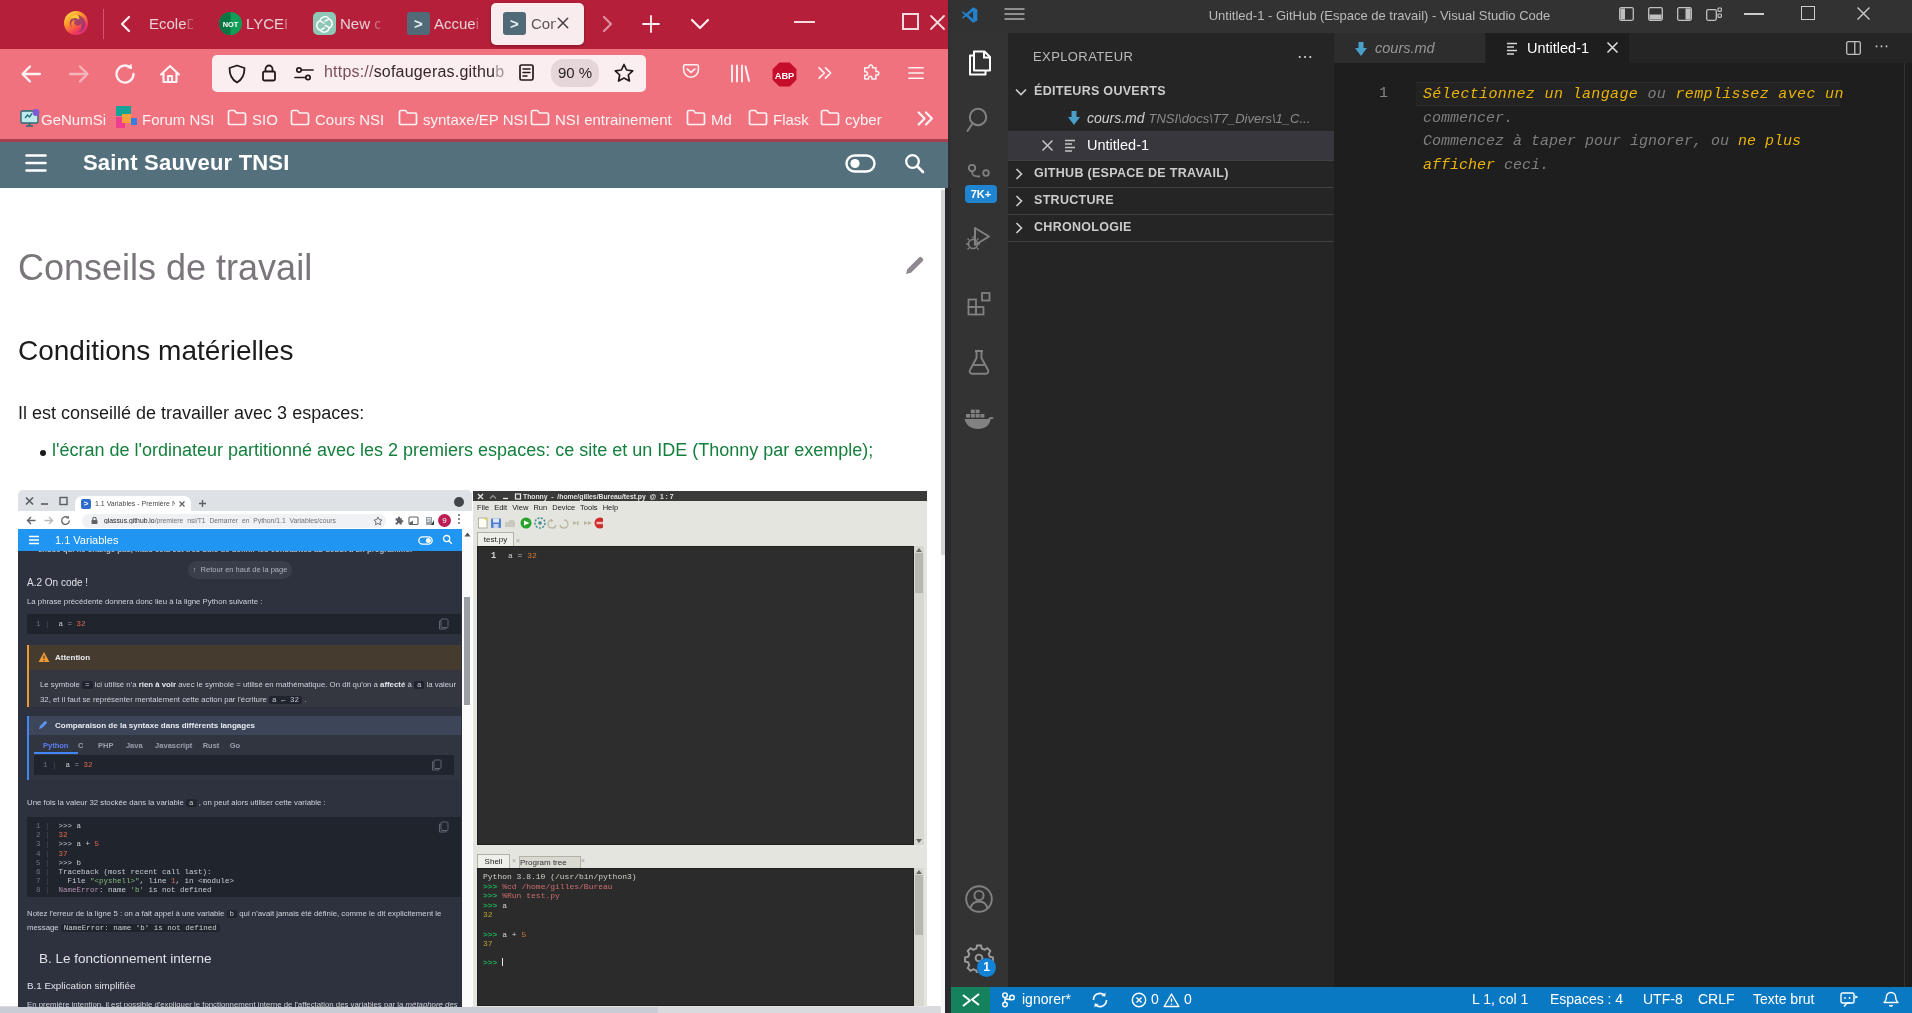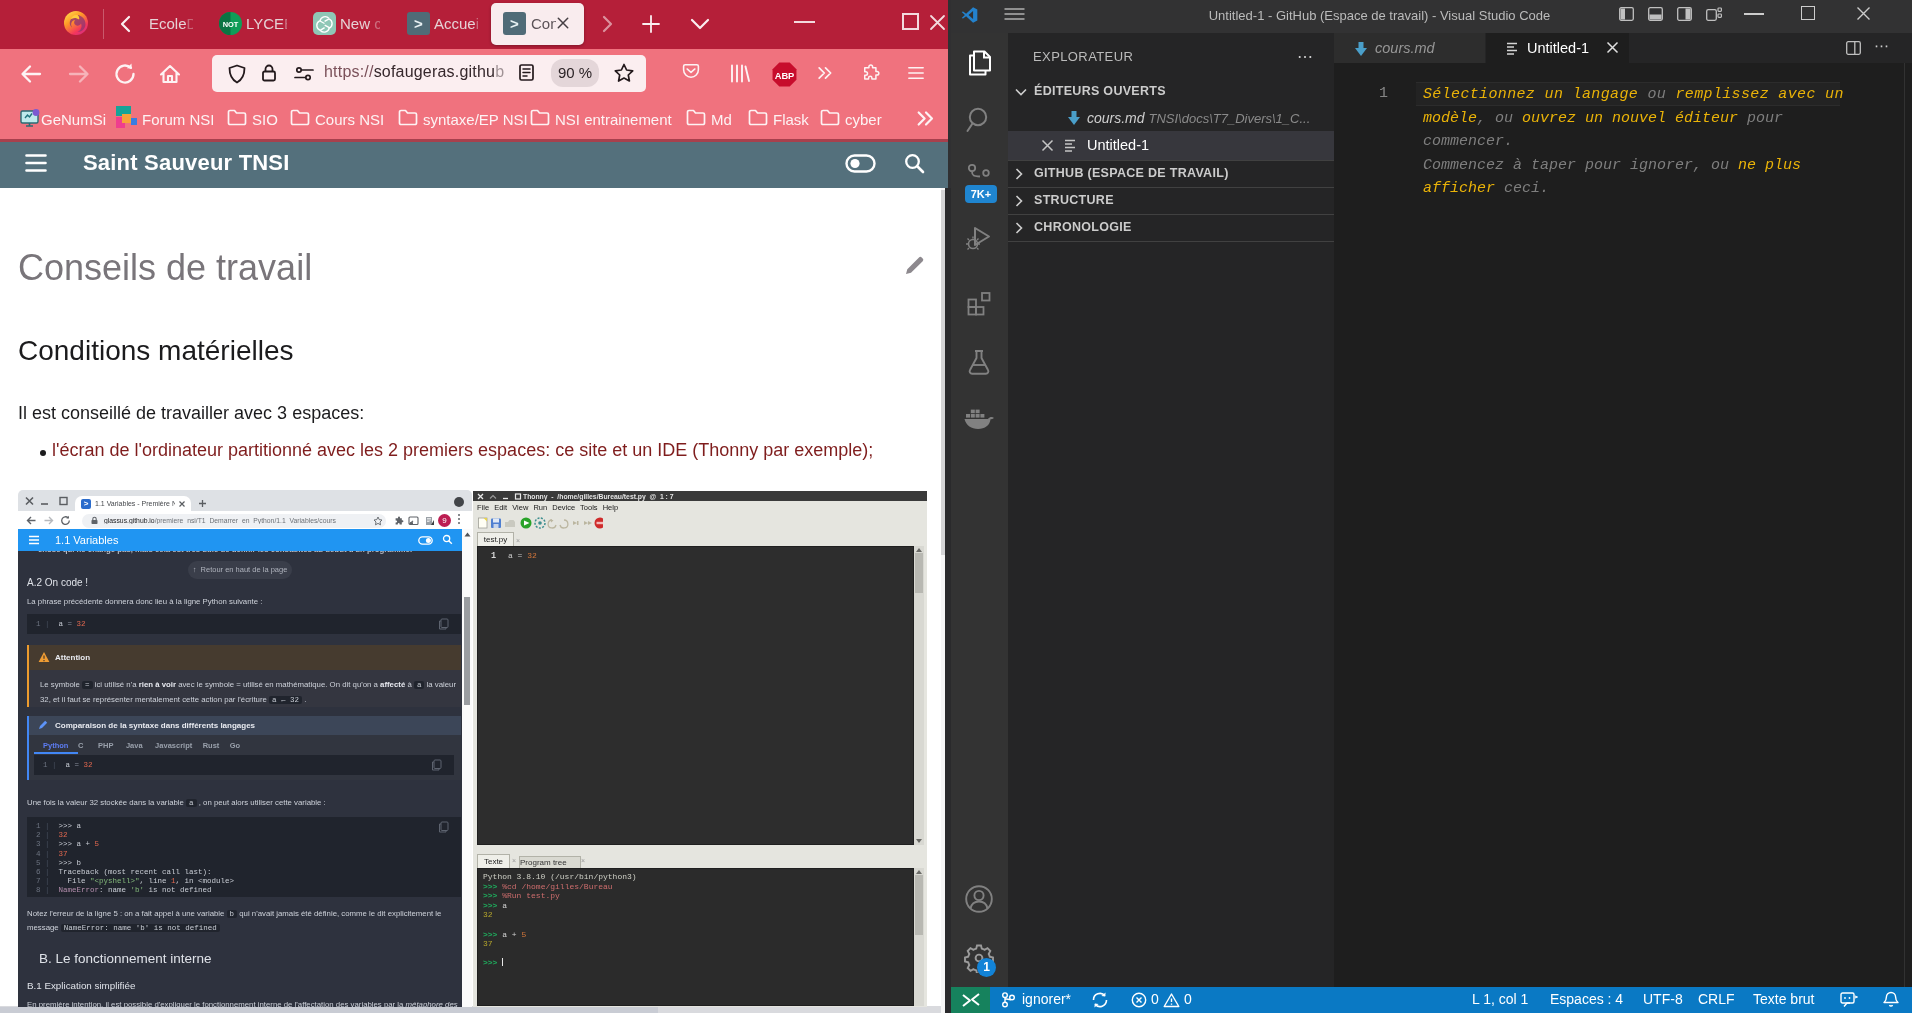--- a/index.html
+++ b/index.html
@@ -229,21 +229,21 @@
         </svg>
     </div>
     <div id="ff-content">
       <div class="abs" style="left:18px;top:59px;font-size:36px;color:#79757a">Conseils de travail</div>
       <svg class="abs" style="left:903px;top:66px" width="23" height="23" viewBox="0 0 23 23">
           <path d="M3 20 L4.3 15.2 L16 3.5 a1.9 1.9 0 0 1 2.7 0 l1 1 a1.9 1.9 0 0 1 0 2.7 L8 18.8 Z" fill="#8d898e"></path>
         </svg>
       <div class="abs" style="left:18px;top:147px;font-size:28px;color:#1b1b1d">Conditions matérielles</div>
       <div class="abs" style="left:18px;top:215px;font-size:18px;color:#1b1b1d">Il est conseillé de travailler avec 3 espaces:</div>
       <div class="abs" style="left:40px;top:262px;width:6px;height:6px;border-radius:50%;background:#1b1b1d"></div>
-      <div class="abs" style="left:52px;top:252px;font-size:18px;color:#7f1d1d">l'écran de l'ordinateur partitionné avec les 2 premiers espaces: ce site et un IDE (Thonny par exemple);</div>
+      <div class="abs" style="left:52px;top:252px;font-size:18px;color:#15803d">l'écran de l'ordinateur partitionné avec les 2 premiers espaces: ce site et un IDE (Thonny par exemple);</div>
 
       <div class="abs" style="left:941px;top:0;width:4px;height:825px;background:#f6f6f6"></div>
       <div class="abs" style="left:941px;top:2px;width:4px;height:365px;background:#d4d4d6"></div>
       <div class="abs" style="left:945px;top:0;width:6px;height:825px;background:#2a2a2c"></div>
 
       <div class="abs" style="left:0;top:818px;width:941px;height:7px;background:#d9dade"></div>
       <div class="abs" style="left:0;top:819px;width:658px;height:6px;background:#c9ccd4"></div>
       <div id="mini-chrome">
 
         <div class="abs" style="left:0;top:0;width:454px;height:21px;background:#dee1e5;border-radius:5px 5px 0 0"></div>
@@ -420,21 +420,21 @@
         </div>
         <div class="abs" style="left:441px;top:55px;width:10px;height:299px;background:#d8d8d2"></div>
         <svg class="abs" style="left:443px;top:57px" width="6" height="4" viewBox="0 0 6 4">
             <path d="M3 0 L6 4 H0 Z" fill="#6a6a66"></path>
           </svg>
         <svg class="abs" style="left:443px;top:348px" width="6" height="4" viewBox="0 0 6 4">
             <path d="M3 4 L6 0 H0 Z" fill="#6a6a66"></path>
           </svg>
         <div class="abs" style="left:442px;top:62px;width:8px;height:40px;background:#b8b8b2"></div>
 
-        <div class="abs" style="left:4px;top:363px;width:33px;height:14px;background:#efefe9;border:1px solid #b2b2a8;border-bottom:none;font-size:8px;color:#222;text-align:center;line-height:14px">Texte</div>
+        <div class="abs" style="left:4px;top:363px;width:33px;height:14px;background:#efefe9;border:1px solid #b2b2a8;border-bottom:none;font-size:8px;color:#222;text-align:center;line-height:14px">Shell</div>
         <div class="abs" style="left:39px;top:366px;font-size:7px;color:#999">×</div>
         <div class="abs" style="left:46px;top:365px;width:62px;height:12px;background:#d9d9d1;border:1px solid #b2b2a8;border-bottom:none;font-size:8px;color:#333;line-height:12px">Program tree</div>
         <div class="abs" style="left:108px;top:366px;font-size:7px;color:#999">×</div>
 
         <div class="abs" style="left:4px;top:377px;width:437px;height:138px;background:#2b2b2b;border:1px solid #1f1f1f;font-family:'Liberation Mono',monospace;font-size:8px;line-height:9.6px;color:#d2d2d2;padding:3px 0 0 5px">
           <div style="color:#cfd0c6">Python 3.8.10 (/usr/bin/python3)</div>
           <div><span style="color:#1fa95c;font-weight:bold">&gt;&gt;&gt;</span> <span style="color:#cd6d6d">%cd /home/gilles/Bureau</span></div>
           <div><span style="color:#1fa95c;font-weight:bold">&gt;&gt;&gt;</span> <span style="color:#cd6d6d">%Run test.py</span></div>
           <div><span style="color:#1fa95c;font-weight:bold">&gt;&gt;&gt;</span> a</div>
           <div style="color:#b3a42c">32</div>
@@ -608,21 +608,20 @@
           <path d="M8.8 1 V13" stroke="#c0c0c0" stroke-width="1.3"></path>
         </svg>
       <div class="abs" style="left:540px;top:4px;font-size:15px;color:#cccccc">⋯</div>
     </div>
     <div id="vsc-editor">
 
       <div class="abs" style="left:82px;top:19px;width:424px;height:24px;border-top:1px solid #2c2c2c;border-bottom:1px solid #2c2c2c;background:#232323"></div>
       <div class="abs" style="left:45px;top:22px;font-family:'Liberation Mono',monospace;font-size:15px;color:#858585">1</div>
       <div class="abs" style="left:89px;top:20px;width:424px;font-family:'Liberation Mono',monospace;font-size:15px;font-style:italic;line-height:23.5px;color:#7e7e7e;white-space:nowrap;overflow:hidden">
         <div style="letter-spacing:.35px"><span class="bl">Sélectionnez un langage</span> ou <span class="bl">remplissez avec un</span></div>
-        <div><span class="bl">modèle</span>, ou <span class="bl">ouvrez un nouvel éditeur</span> pour</div>
         <div>commencer.</div>
         <div>Commencez à taper pour ignorer, ou <span class="bl">ne plus</span></div>
         <div><span class="bl">afficher</span> ceci.</div>
       </div>
     </div>
     <div class="abs" style="left:953px;top:63px;width:1px;height:924px;background:#323232"></div>
     <div id="vsc-status">
       <div class="abs" style="left:0;top:0;width:39px;height:26px;background:#16825d"></div>
       <svg class="abs" style="left:10px;top:5px" width="20" height="16" viewBox="0 0 20 16">
           <path d="M2 3 L9 8.5 L2 14" stroke="#ffffff" stroke-width="2" fill="none" stroke-linejoin="round"></path>

